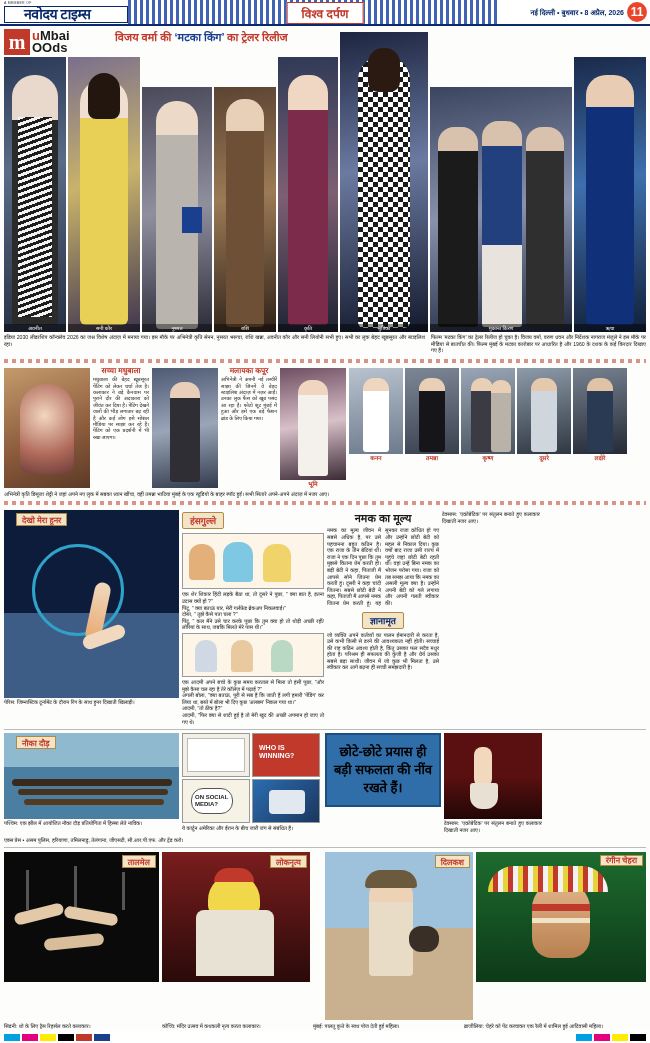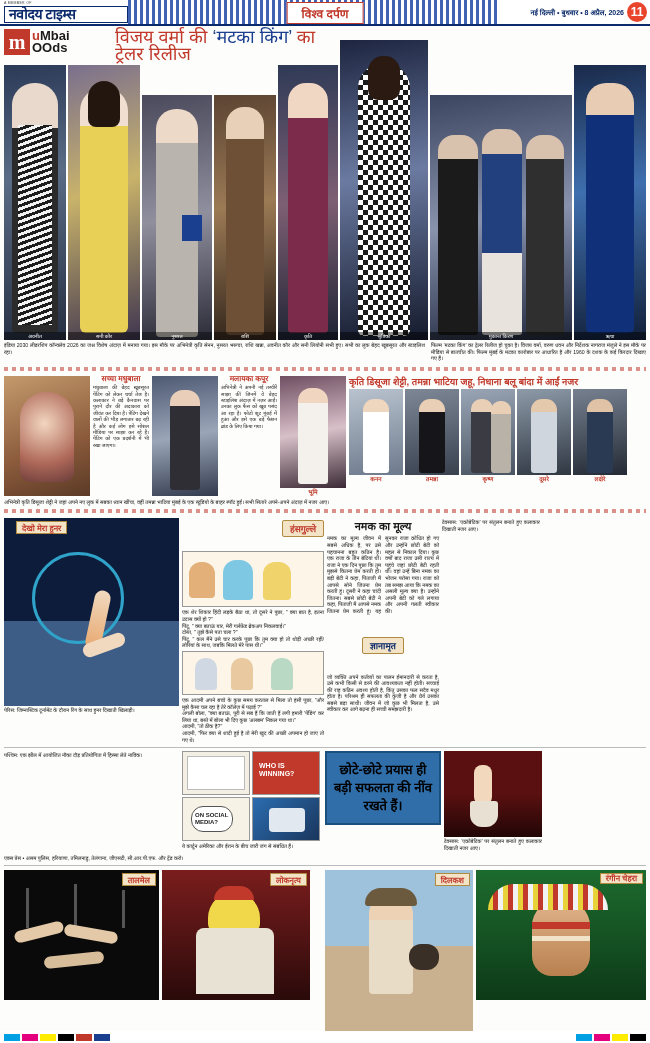--- a/index.html
+++ b/index.html
@@ -32,21 +32,21 @@
     display: flex; flex-direction: column; justify-content: center;
     padding-left: 4px;
   }
   .mh-logo .tiny {
     font-size: 3.5px; color: #444; letter-spacing: .3px;
     line-height: 5px;
   }
   .mh-logo .navo {
     font-size: 14px; font-weight: bold; color: #0a2a6b;
     letter-spacing: -0.4px; line-height: 15px;
-    border: 1px solid #0a2a6b; display:inline-block; padding: 0 4px;
+    border: 1px solid #0a2a6b; display:inline-block; padding: 0 19px;
     background: #fff;
   }
   .mh-stripes {
     flex: 1;
     background: repeating-linear-gradient(90deg,#1f47a6 0 3px,#ffffff 3px 6px);
     opacity: .85;
     position: relative;
   }
   .mh-center {
     position: absolute; left: 50%; top: 2px; transform: translateX(-50%);
@@ -100,21 +100,21 @@
   }
   .mword { font-size: 13px; font-weight: bold; color: #1a1a1a; line-height: 12px;}
   .mword .u { color: #c0392b; }
   .headline-1 {
     flex: 1;
     font-size: 13.5px; font-weight: bold; color: #c0392b;
     line-height: 17px; padding-left: 2px;
   }
   .headline-2 {
     width: 210px;
-    font-size: 18px; font-weight: normal; color: #c0392b;
+    font-size: 11px; font-weight: bold; color: #c0392b;
     line-height: 17px;
   }
   .headline-2 .hl { color: #1a3f8f; }
 
   
   .strip {
     display: flex; gap: 2px; padding: 2px 4px 0 4px; align-items: flex-end;
   }
 
   
@@ -296,21 +296,20 @@
     </div>
 
     <div style="width:66px">
       <div class="photo" style="width:66px;height:112px;background:linear-gradient(170deg,#6f4f63,#d8c0c8 50%,#3b2a35)">
         <div style="position:absolute;left:18px;top:12px;width:30px;height:96px;background:linear-gradient(180deg,#f0d6c0 0 16%,#f4f1ec 16% 100%);border-radius:13px 13px 3px 3px;"></div>
       </div>
       <div class="redcap hindi">भूमि</div>
     </div>
 
     <div style="flex:1">
-      <div class="hindi" style="font-size:9.5px;font-weight:bold;color:#c0392b;line-height:11px;margin-bottom:2px">कृति डिसूजा शेट्टी, तमन्ना भाटिया जहू, निधाना बलू बांदा में आईं नजर</div>
       <div style="display:flex;gap:2px">
         <div>
           <div class="photo" style="width:54px;height:86px;background:linear-gradient(170deg,#b9c3cf,#6d7a8c)">
             <div style="position:absolute;left:14px;top:10px;width:26px;height:74px;background:linear-gradient(180deg,#eed6bf 0 18%,#ffffff 18% 100%);border-radius:11px 11px 3px 3px;"></div>
           </div>
           <div class="redcap hindi">कनन</div>
         </div>
         <div>
           <div class="photo" style="width:54px;height:86px;background:linear-gradient(170deg,#7d8796,#39414f)">
             <div style="position:absolute;left:14px;top:10px;width:26px;height:74px;background:linear-gradient(180deg,#e9cfb6 0 18%,#16161a 18% 100%);border-radius:11px 11px 3px 3px;"></div>
@@ -350,21 +349,21 @@
       <div class="photo" style="width:175px;height:188px;background:linear-gradient(180deg,#0d1c3a 0 55%,#3e5d86 55% 100%)">
         <div class="tag left hindi">देखो मेरा हुनर</div>
         <div style="position:absolute;left:28px;top:34px;width:92px;height:92px;border:3px solid #2fa3c9;border-radius:50%;"></div>
         <div style="position:absolute;left:86px;top:72px;width:16px;height:60px;background:linear-gradient(180deg,#f0d9bf,#e8a86f);border-radius:8px;transform:rotate(12deg);"></div>
         <div style="position:absolute;left:78px;top:120px;width:44px;height:14px;background:#f0d9bf;border-radius:7px;transform:rotate(-20deg);"></div>
       </div>
       <div class="blk hindi" style="padding:1px 0">पेरिस: जिम्नास्टिक टूर्नामेंट के दौरान रिंग के साथ हुनर दिखाती खिलाड़ी।</div>
     </div>
 
     <div style="width:142px">
-      <div style="text-align:right;margin-bottom:14px">
+      <div style="text-align:left;margin-bottom:4px">
         <span class="sechead red hindi">हंसगुल्ले</span>
       </div>
       <div class="cartoonbox" style="height:56px;margin-bottom:2px;background:#fdf6e8">
         <div style="position:absolute;left:6px;top:10px;width:26px;height:36px;background:#e3b07a;border-radius:12px 12px 4px 4px;"></div>
         <div style="position:absolute;left:40px;top:8px;width:30px;height:40px;background:#7ec8e3;border-radius:13px 13px 4px 4px;"></div>
         <div style="position:absolute;left:80px;top:10px;width:28px;height:38px;background:#f0d36a;border-radius:12px 12px 4px 4px;"></div>
       </div>
       <div class="blk hindi">एक शेर शिकार हिंदी लड़के बैठा था, तो दूसरे ने पूछा, " क्या बात है, इतना उदास क्यों हो ?"</div>
       <div class="blk hindi">पिंटू, " क्या बताऊं यार, मेरी गर्लफ्रेंड ब्रेकअप निकलवाई।"</div>
       <div class="blk hindi">दोस्त, " तुझे कैसे पता चला ?"</div>
@@ -376,36 +375,42 @@
       </div>
       <div class="blk hindi">एक आदमी अपने बच्चे के कुछ समय करताल से मिला तो हंसी पूछा, "और मुझे कैसा चल रहा है तेरे कॉलेज़ में पढ़ाई ?"</div>
       <div class="blk hindi">अगली बोला, "क्या बताऊं, पूरी से सब हैं कि जाती हैं लगी हमारी 'पेंडिंग' कर लिया था, बस्ते में बोला भी दिए कुछ 'अलबम' निकल गया था।"</div>
       <div class="blk hindi">आदमी, "तो ठीक है?"</div>
       <div class="blk hindi">आदमी, "फिर क्या से शादी हुई है तो मेरी खुद की अच्छी अपमान हो जाए तो गए थे।</div>
     </div>
 
     <div style="width:112px">
       <div class="hindi" style="text-align:center;font-size:11px;font-weight:bold;color:#1a1a1a;margin-bottom:2px">नमक का मूल्य</div>
       <div class="blk hindi" style="columns:2;column-gap:4px">नमक का मूल्य जीवन में सबसे अधिक है, पर उसे पहचानना बहुत कठिन है। एक राजा के तीन बेटियां थीं। राजा ने एक दिन पूछा कि तुम मुझसे कितना प्रेम करती हो। बड़ी बेटी ने कहा, पिताजी मैं आपसे सोने जितना प्रेम करती हूं। दूसरी ने कहा चांदी जितना। सबसे छोटी बेटी ने कहा, पिताजी मैं आपसे नमक जितना प्रेम करती हूं। यह सुनकर राजा क्रोधित हो गए और उन्होंने छोटी बेटी को महल से निकाल दिया। कुछ वर्षों बाद राजा उसी राज्य में पहुंचे जहां छोटी बेटी रहती थी। वहां उन्हें बिना नमक का भोजन परोसा गया। राजा को तब समझ आया कि नमक का असली मूल्य क्या है। उन्होंने अपनी बेटी को गले लगाया और अपनी गलती स्वीकार की।</div>
-      <div style="text-align:center;margin:20px 0">
+      <div style="text-align:center;margin:3px 0">
         <span class="sechead hindi">ज्ञानामृत</span>
       </div>
       <div class="blk hindi">जो व्यक्ति अपने कर्तव्यों का पालन ईमानदारी से करता है, उसे कभी किसी से डरने की आवश्यकता नहीं होती। सच्चाई की राह कठिन अवश्य होती है, किंतु उसका फल सदैव मधुर होता है। परिश्रम ही सफलता की कुंजी है और धैर्य उसका सबसे बड़ा साथी। जीवन में जो कुछ भी मिलता है, उसे स्वीकार कर आगे बढ़ना ही सच्ची समझदारी है।</div>
     </div>
 
     <div style="width:98px">
       <div class="blk hindi" style="padding:1px 0">टेक्सास: ‘एक्रोबेटिक’ पर संतुलन बनाते हुए कलाकार दिखाती नजर आए।</div>
     </div>
   </div>
 
   <div class="rule"></div>
 
   <div style="display:flex;gap:3px;padding:1px 4px">
 
     <div style="width:175px">
+      <div class="photo" style="width:175px;height:86px;background:linear-gradient(180deg,#8fb9cf 0 40%,#4b7fa2 40% 100%)">
+        <div class="tag left hindi">नौका दौड़</div>
+        <div style="position:absolute;left:8px;top:46px;width:160px;height:7px;background:#3b2a1c;border-radius:4px;"></div>
+        <div style="position:absolute;left:14px;top:56px;width:150px;height:6px;background:#46321f;border-radius:4px;"></div>
+        <div style="position:absolute;left:20px;top:66px;width:140px;height:6px;background:#523a23;border-radius:4px;"></div>
+      </div>
       <div class="blk hindi" style="padding:1px 0">पश्चिम: एक झील में आयोजित नौका दौड़ प्रतियोगिता में हिस्सा लेते नाविक।</div>
     </div>
 
     <div style="width:140px">
       <div style="display:flex;gap:2px">
         <div class="cartoonbox" style="width:68px;height:44px;background:#f3efe4">
           <div style="position:absolute;left:4px;top:4px;right:4px;bottom:4px;border:1px solid #bbb;background:#fff;"></div>
           <div style="position:absolute;left:10px;top:12px;font-size:4.5px;color:#333;line-height:6px;width:50px;">&nbsp;</div>
         </div>
         <div class="cartoonbox" style="width:68px;height:44px;background:#c0392b">

